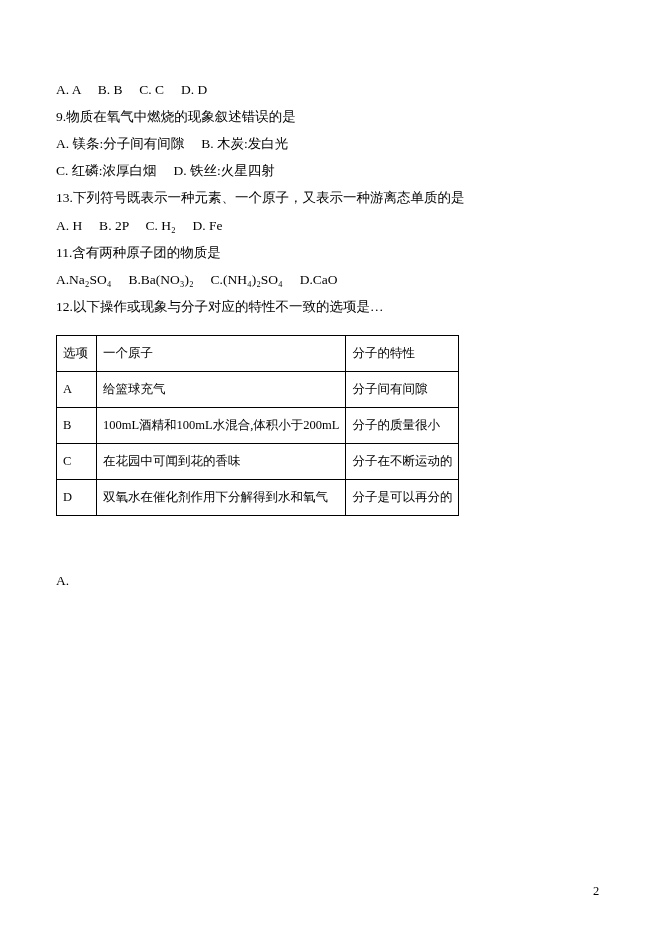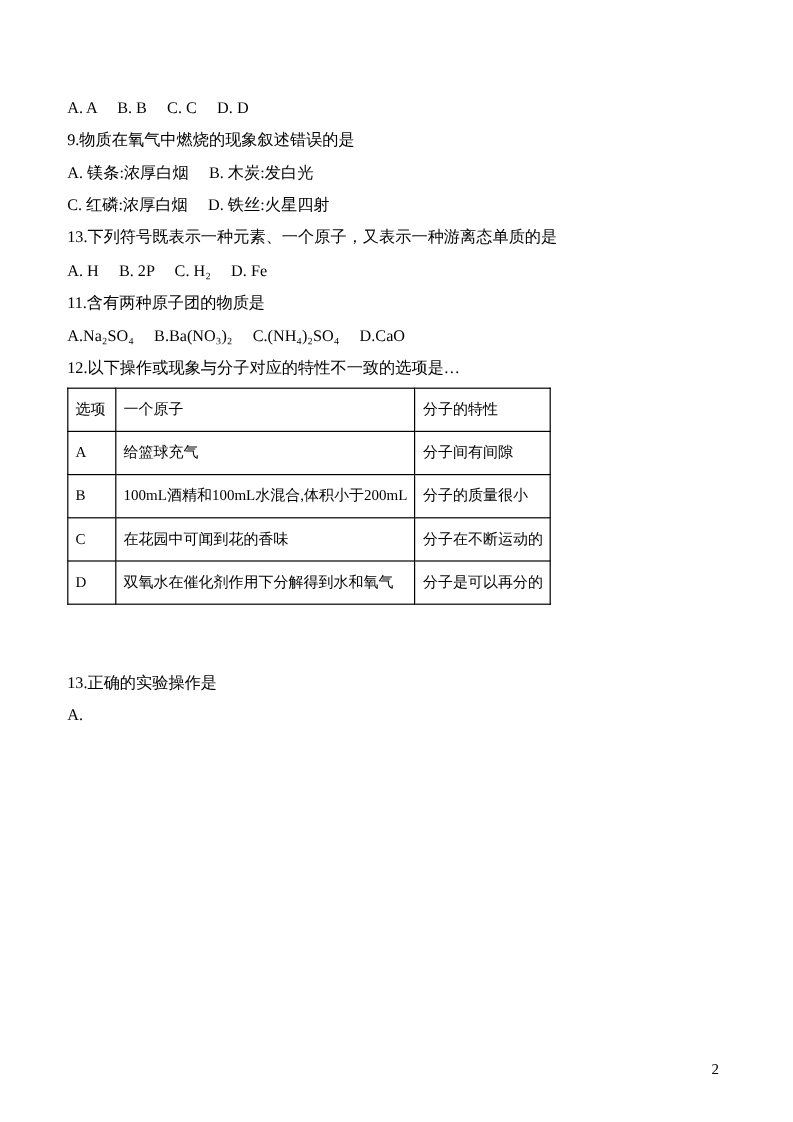--- a/index.html
+++ b/index.html
@@ -23,21 +23,21 @@
   }
   .line {
     height: 27.2px;
     display: flex;
     align-items: center;
     white-space: pre-wrap;
   }
   table.q12-table {
     border-collapse: collapse;
     table-layout: fixed;
-    margin-top: 2px;
+    margin-top: 14px;
     font-size: 12.5px;
   }
   table.q12-table td {
     border: 1px solid #000000;
     height: 35px;
     padding: 0 6px;
     white-space: nowrap;
     overflow: hidden;
     font-weight: normal;
     text-align: left;
@@ -57,21 +57,21 @@
 </style>
 </head>
 <body>
 
 <div class="page">
   <div class="content">
 
     <div class="line">A. A     B. B     C. C     D. D</div>
 
     <div class="line">9.物质在氧气中燃烧的现象叙述错误的是</div>
-    <div class="line">A. 镁条:浓厚白烟     B. 木炭:发白光</div>
+    <div class="line">A. 镁条:分子间有间隙     B. 木炭:发白光</div>
     <div class="line">C. 红磷:浓厚白烟     D. 铁丝:火星四射</div>
 
     <div class="line">13.下列符号既表示一种元素、一个原子，又表示一种游离态单质的是</div>
     <div class="line">A. H     B. 2P     C. H₂     D. Fe</div>
 
     <div class="line">11.含有两种原子团的物质是</div>
     <div class="line">A.Na₂SO₄     B.Ba(NO₃)₂     C.(NH₄)₂SO₄     D.CaO</div>
 
     <div class="line">12.以下操作或现象与分子对应的特性不一致的选项是…</div>
 
@@ -101,19 +101,18 @@
         <td>D</td>
         <td>双氧水在催化剂作用下分解得到水和氧气</td>
         <td>分子是可以再分的</td>
       </tr>
     </tbody>
       </table>
 
     <div class="gap-after-table"></div>
 
 
-    <div class="line">13.正确的实验操作是</div>
     <div class="line">A.</div>
 
   </div>
 
   <div class="page-number">2</div>
 </div>
 
 </body></html>

